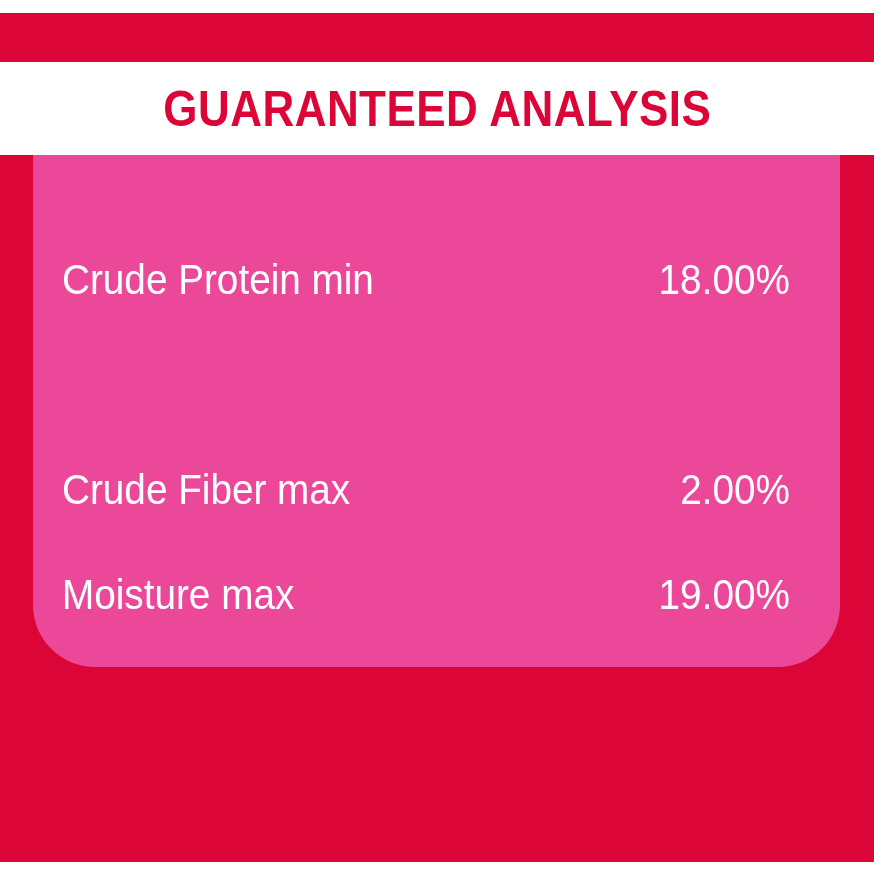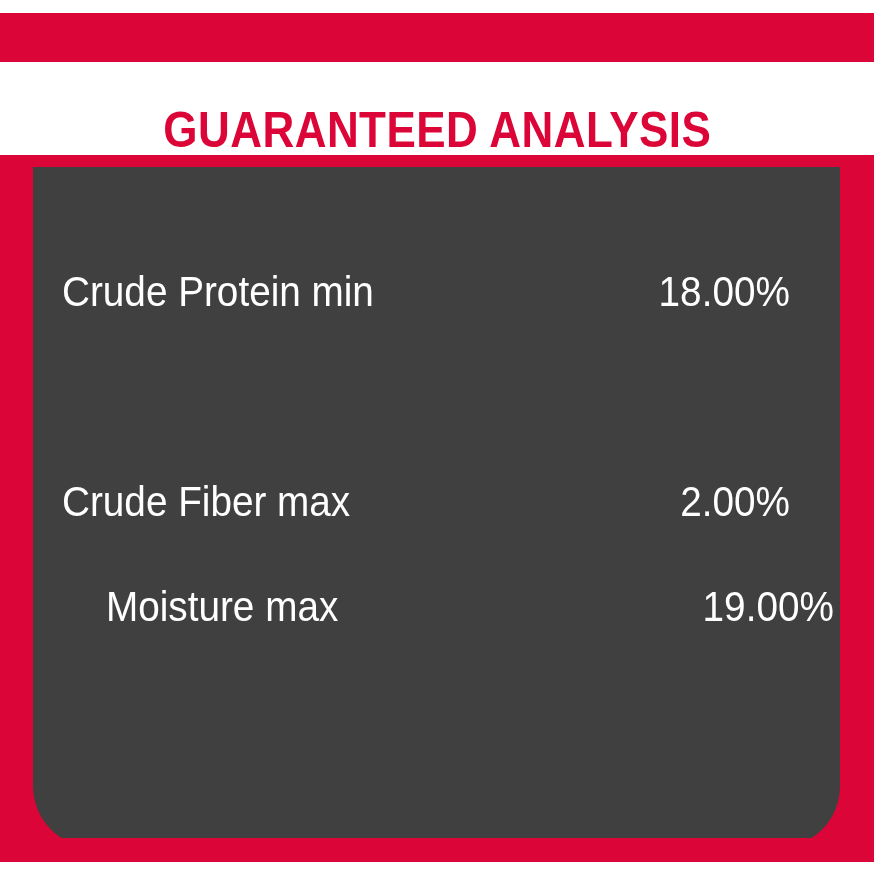--- a/index.html
+++ b/index.html
@@ -34,21 +34,21 @@
 
   
   .title-strip {
     position: absolute;
     left: 0;
     top: 62px;
     width: 874px;
     height: 93px;
     background: #ffffff;
     display: flex;
-    align-items: flex-end;
+    align-items: center;
     justify-content: center;
   }
 
   .title-text {
     color: #DB0637;
     font-family: "Liberation Sans Narrow", "Liberation Sans", sans-serif;
     font-weight: bold;
     font-size: 50px;
     letter-spacing: 0.5px;
     line-height: 1;
@@ -64,24 +64,24 @@
     top: 155px;
     width: 874px;
     height: 707px;
     background: #DB0637;
   }
 
   
   .panel {
     position: absolute;
     left: 33px;
-    top: 167px;
+    top: 155px;
     width: 807px;
-    height: 681px;
-    background: #404040;
+    height: 512px;
+    background: #ec4899;
     border-bottom-left-radius: 62px;
     border-bottom-right-radius: 62px;
   }
 
   .rows {
     position: absolute;
     left: 0;
     top: 0;
     width: 807px;
     height: 681px;
@@ -94,21 +94,21 @@
     width: 728px;
     height: 56px;
     display: flex;
     align-items: center;
     justify-content: space-between;
   }
 
   .row-0 { top: 96px; }
   .row-1 { top: 201px; }
   .row-2 { top: 306px; }
-  .row-3 { top: 411px; margin-left: 44px; }
+  .row-3 { top: 411px; }
   .row-4 { top: 516px; }
 
   .row-label,
   .row-value {
     color: #ffffff;
     font-family: "Liberation Sans Narrow", "Liberation Sans", sans-serif;
     font-weight: normal;
     font-size: 43px;
     line-height: 1;
     white-space: nowrap;

